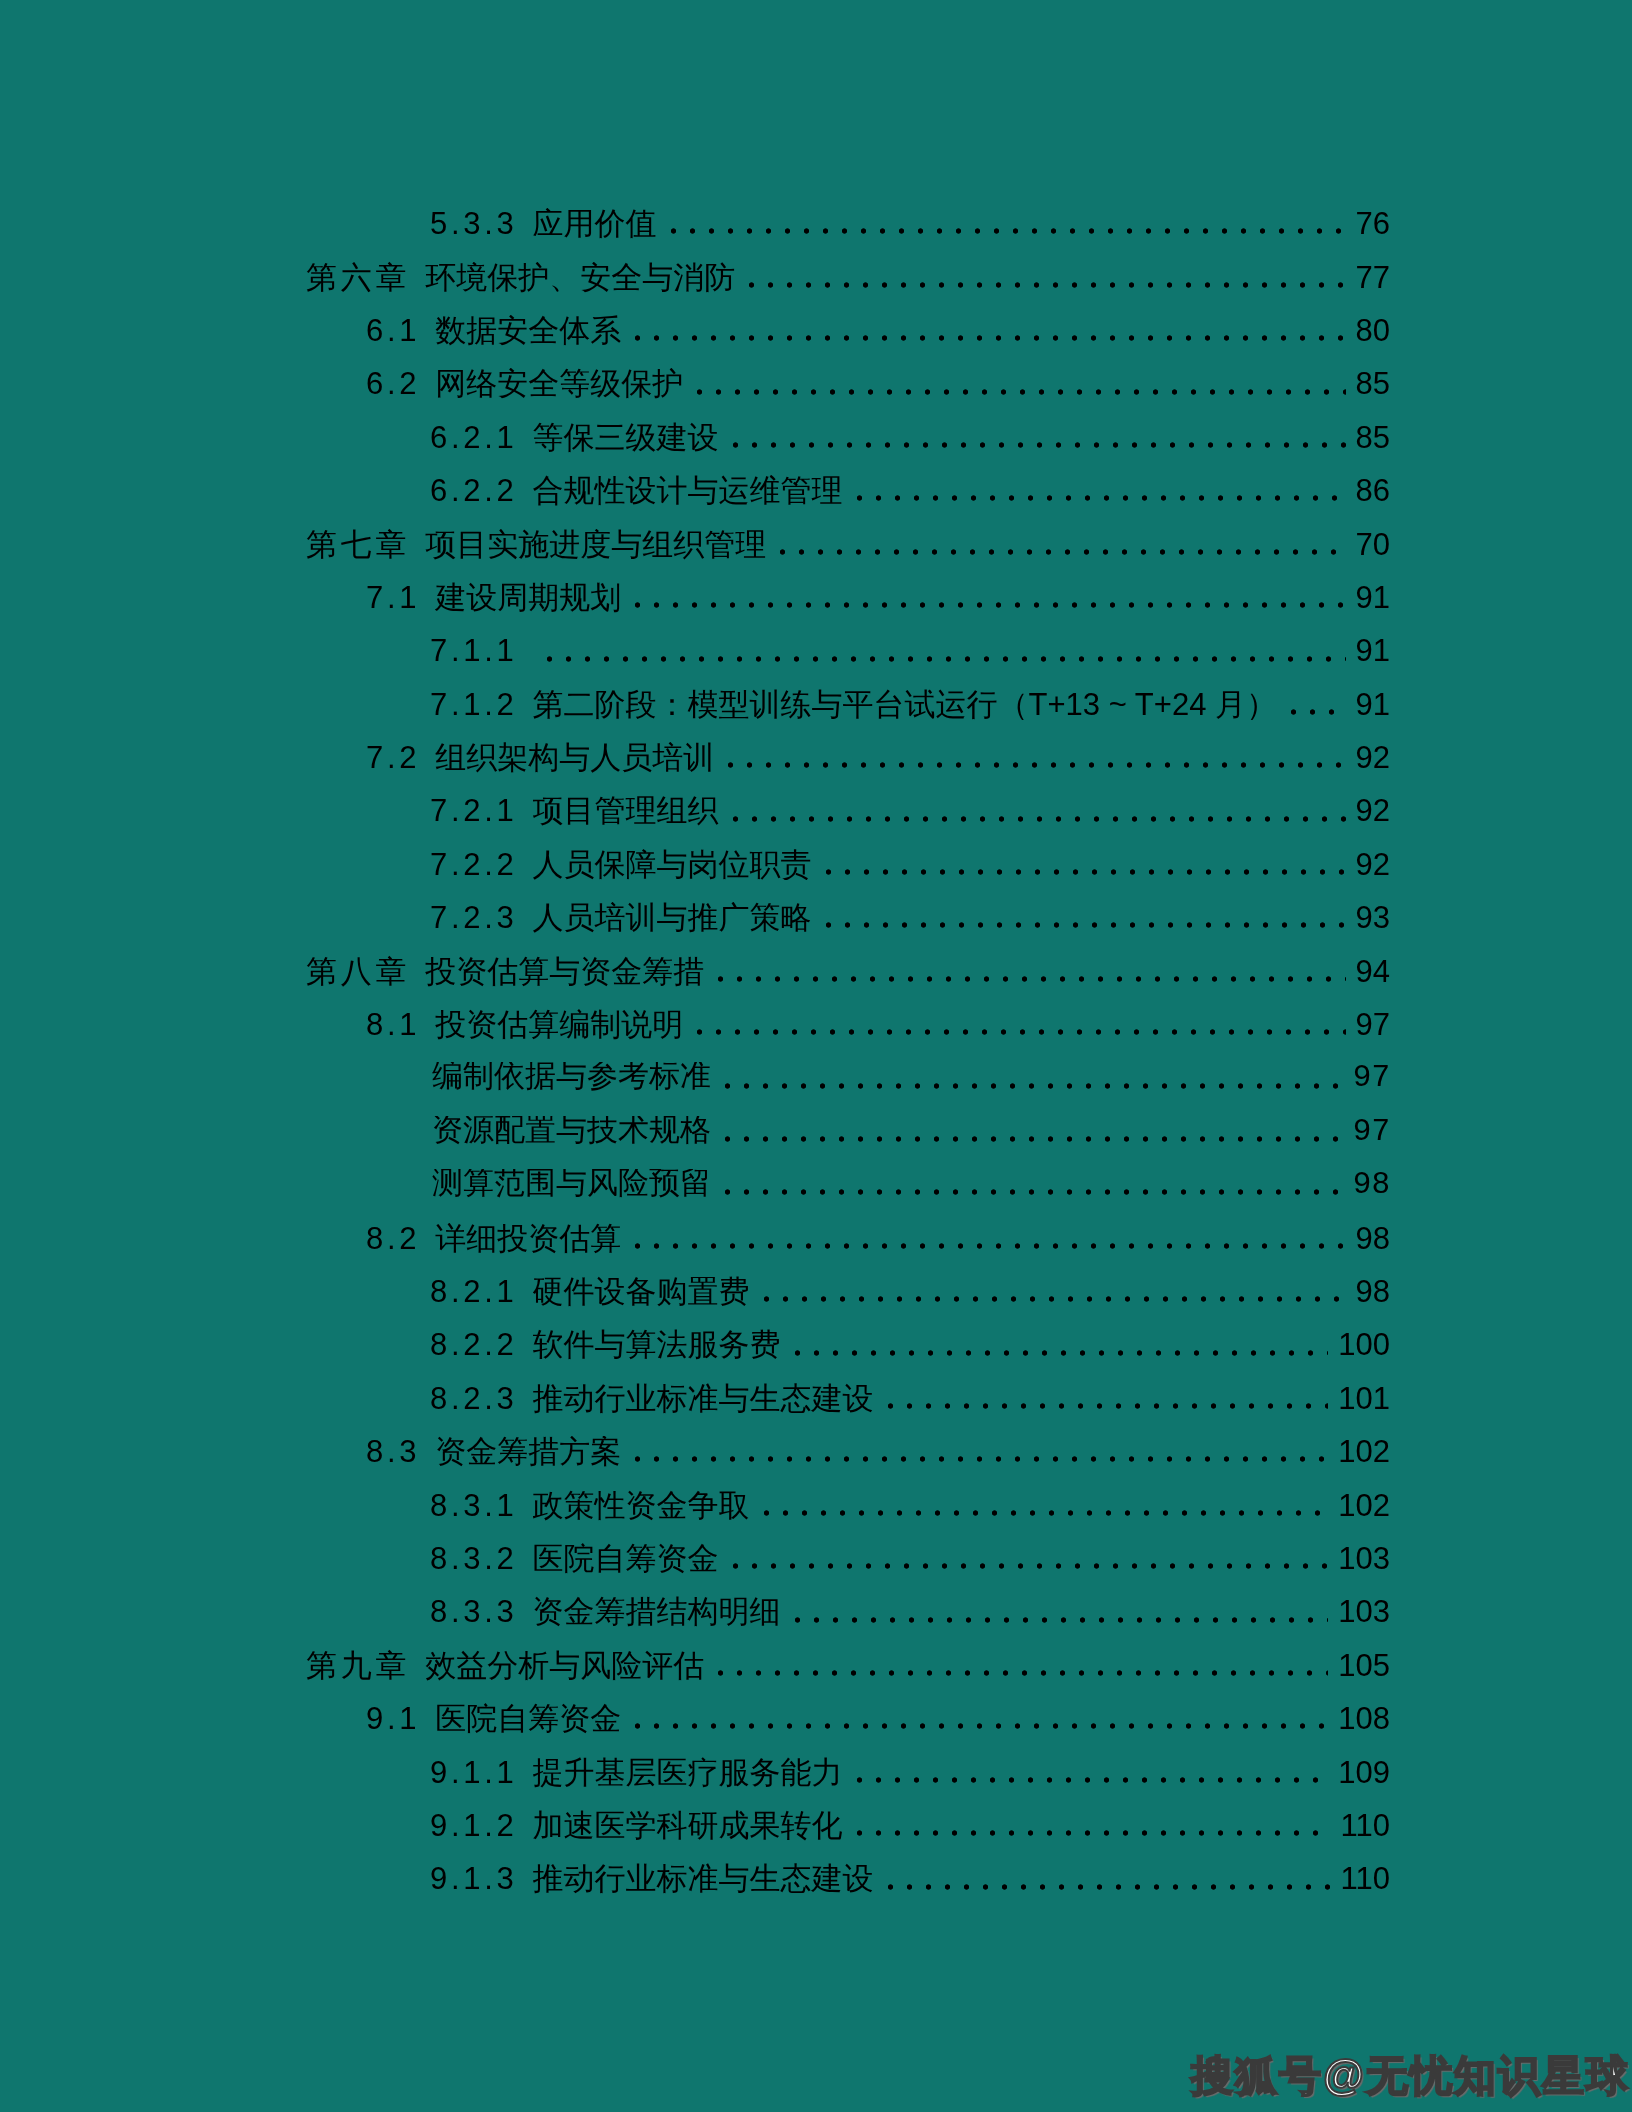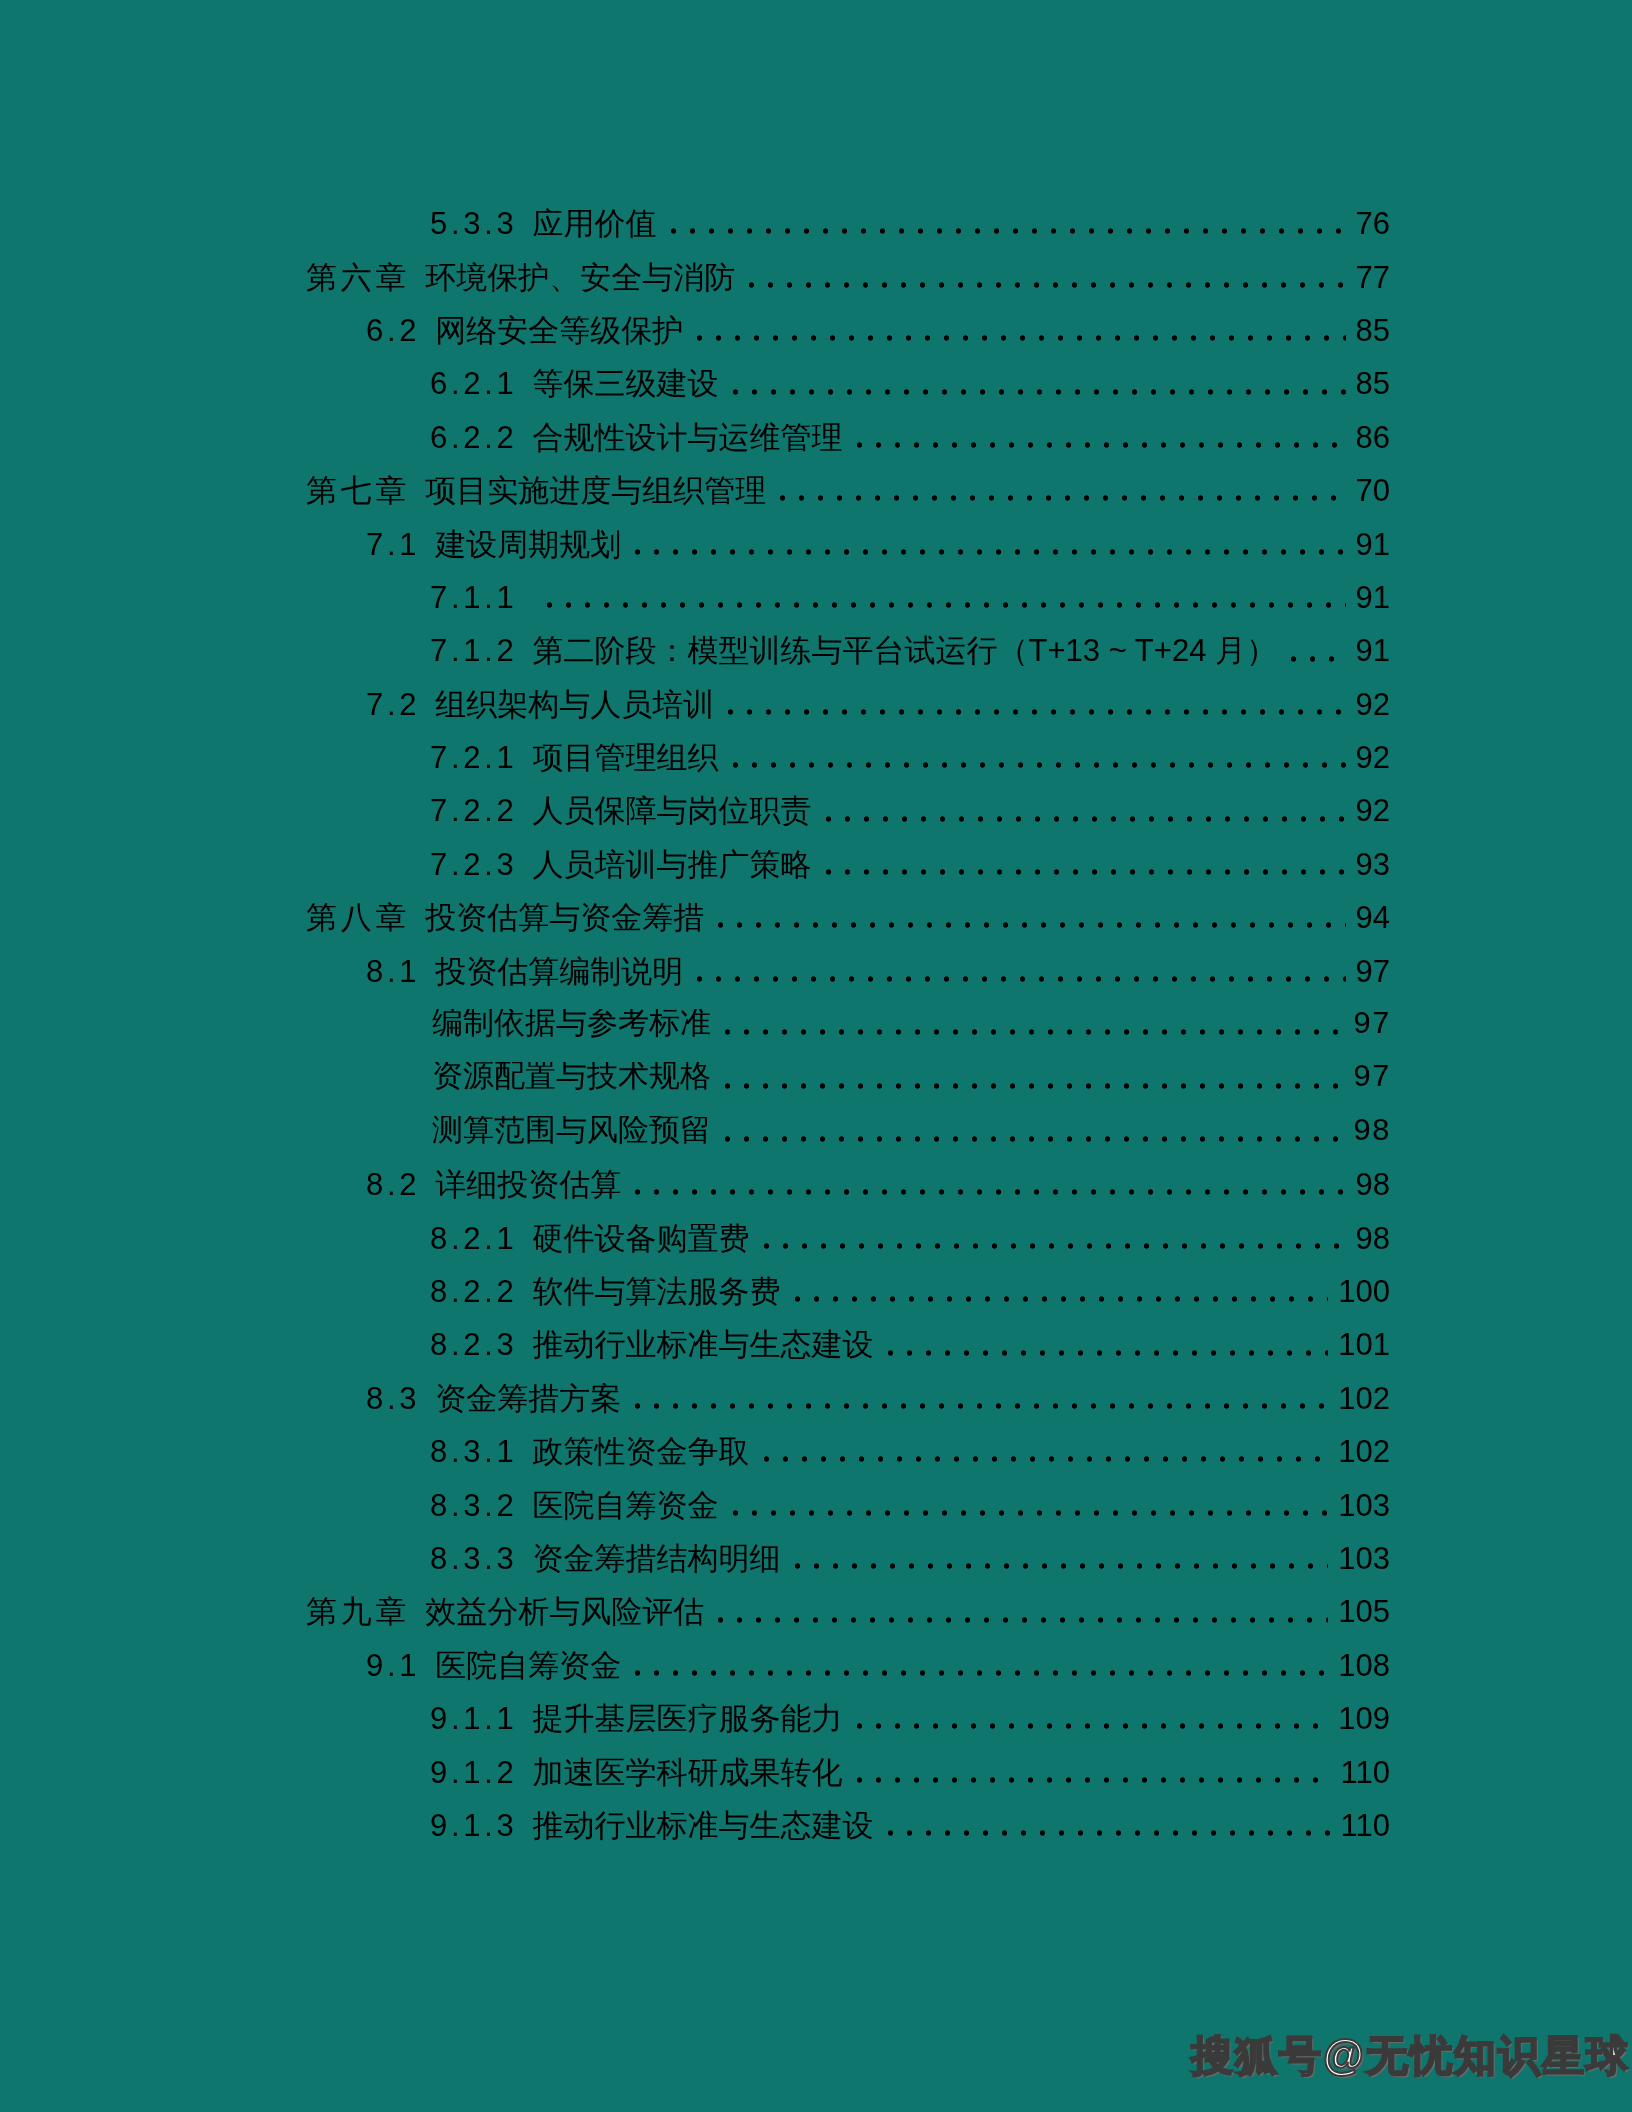--- a/index.html
+++ b/index.html
@@ -60,21 +60,21 @@
     background-repeat: repeat-x;
     background-position: left center;
   }
   .toc-page {
     flex: 0 0 auto;
     text-align: left;
   }
   .watermark {
     position: absolute;
     right: 2px;
-    bottom: 28px;
+    bottom: 8px;
     font-size: 42px;
     font-weight: bold;
     letter-spacing: 2px;
     color: #ffffff;
     -webkit-text-stroke: 2px #3a3a3a;
     text-shadow: 2px 2px 1px #6b6b6b;
     white-space: nowrap;
   }
 </style>
 </head>
@@ -89,20 +89,26 @@
       <span class="dot-leader"></span>
       <span class="toc-page">76</span>
     </div>
       <div class="toc-row lvl1">
       <span class="toc-num">第六章</span>
       <span class="toc-title">环境保护、安全与消防</span>
       <span class="dot-leader"></span>
       <span class="toc-page">77</span>
     </div>
       <div class="toc-row lvl2">
+      <span class="toc-num">6.1</span>
+      <span class="toc-title">数据安全体系</span>
+      <span class="dot-leader"></span>
+      <span class="toc-page">80</span>
+    </div>
+      <div class="toc-row lvl2">
       <span class="toc-num">6.2</span>
       <span class="toc-title">网络安全等级保护</span>
       <span class="dot-leader"></span>
       <span class="toc-page">85</span>
     </div>
       <div class="toc-row lvl3">
       <span class="toc-num">6.2.1</span>
       <span class="toc-title">等保三级建设</span>
       <span class="dot-leader"></span>
       <span class="toc-page">85</span>

